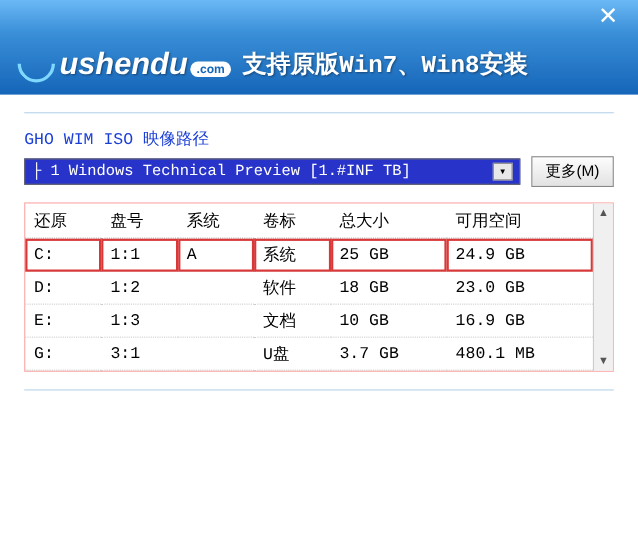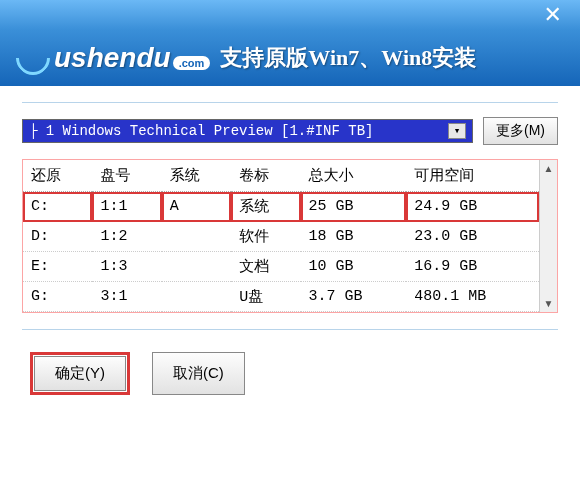--- a/index.html
+++ b/index.html
@@ -65,21 +65,21 @@
     padding: 1px 6px;
     font-weight: bold;
     vertical-align: middle;
     margin-left: 2px;
     margin-top: 24px;
   }
   .banner-slogan {
     color: #fff;
     font-size: 22px;
     font-weight: bold;
-    font-family: Liberation Serif, serif;
+    font-family: Liberation Mono, monospace;
     text-shadow: 1px 1px 2px rgba(0,0,0,0.4);
   }
   .content {
     padding: 12px 22px 10px 22px;
   }
   .divider {
     border-top: 1px solid #b8d4ea;
     margin: 4px 0 14px 0;
   }
   .mode-row {
@@ -220,20 +220,21 @@
       <span class="logo-text">ushendu</span><span class="logo-com">.com</span>
     </div>
   </div>
   <div class="banner-slogan">支持原版Win7、Win8安装</div>
 </div>
 
 <div class="content">
 
   <div class="divider"></div>
 
+  <div class="path-label">GHO WIM ISO 映像路径</div>
   <div class="path-row">
     <div class="path-select">
       <span>├ 1 Windows Technical Preview [1.#INF TB]</span>
       <span class="path-select-arrow">▾</span>
     </div>
     <button class="btn">更多(M)</button>
   </div>
 
   <div class="table-wrap">
     <table class="tbl" style="width:calc(100% - 18px)">
@@ -285,19 +286,13 @@
     <div class="scrollbar">
       <div class="scroll-arrow">▲</div>
       <div class="scroll-arrow">▼</div>
     </div>
   </div>
 </div>
 
 <div class="divider" style="margin:6px 22px"></div>
 
 <div class="footer">
-  <div class="footer-right">
-    <span class="btn-primary-wrap">
-      <button class="btn big">确定(Y)</button>
-    </span>
-    <button class="btn big">取消(C)</button>
-  </div>
 </div>
 
 </body></html>

